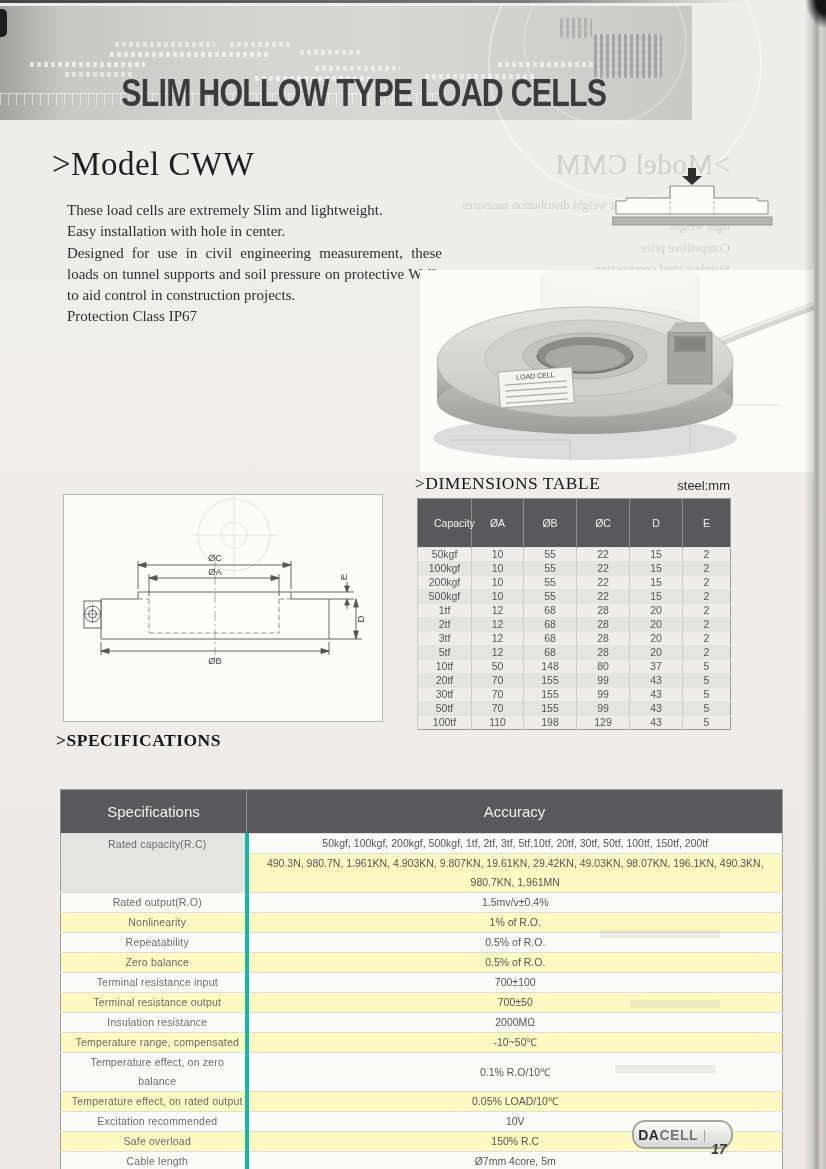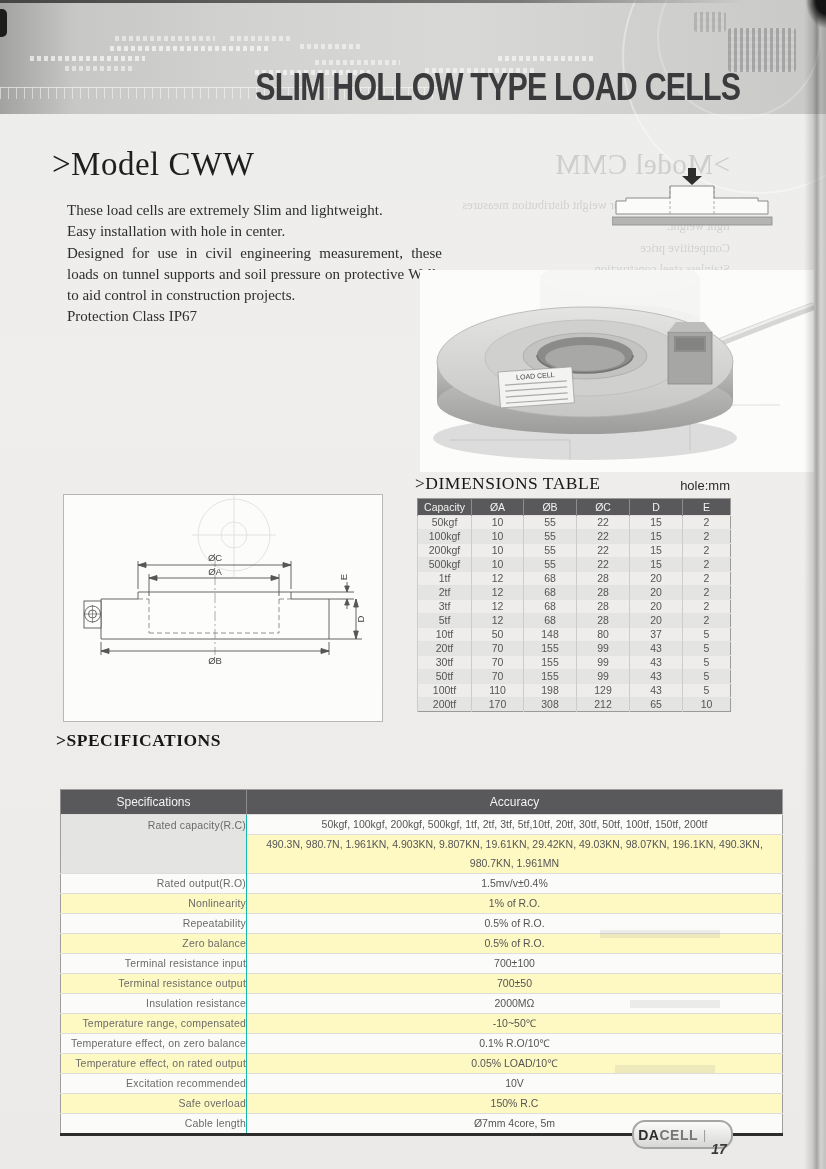--- a/index.html
+++ b/index.html
@@ -1,20 +1,20 @@
 <!DOCTYPE html>
 <html><head>
 <meta charset="utf-8">
 <style>
   html,body{margin:0;padding:0;background:#8a8a8a;}
   .page{position:relative;width:826px;height:1169px;margin:0 auto;overflow:hidden;
         background:linear-gradient(180deg,#ededeb 0%,#efeeec 35%,#edecEA 70%,#ebeae8 100%);
         font-family:"Liberation Sans",sans-serif;}
   
-  .banner{position:absolute;top:0;left:0;width:826px;height:114px;
+  .banner{position:absolute;top:6px;left:0;width:692px;height:114px;
           background:linear-gradient(90deg,#a2a2a0 0%,#c7c7c5 9%,#d2d2d0 30%,#d8d8d6 55%,#d0d0ce 78%,#c9c9c7 100%);}
   .banner-title{position:absolute;right:86px;bottom:5px;font-size:38px;font-weight:700;color:#3b3b3d;
           letter-spacing:-1px;white-space:nowrap;transform:scaleX(.8);transform-origin:right bottom;}
   .px{position:absolute;height:5px;opacity:.55;
       background:repeating-linear-gradient(90deg,rgba(255,255,255,.9) 0 4px,rgba(255,255,255,0) 4px 7px);}
   .ruler{position:absolute;left:0;top:87px;width:445px;height:11px;border-top:1px solid rgba(255,255,255,.8);
       background:repeating-linear-gradient(90deg,rgba(255,255,255,.7) 0 1px,rgba(255,255,255,0) 1px 8px);opacity:.7;}
   .arc{position:absolute;border:2px solid rgba(255,255,255,.38);border-radius:50%;}
   .speck{position:absolute;opacity:.5;border-radius:3px;
       background:repeating-linear-gradient(90deg,rgba(60,60,66,.55) 0 3px,rgba(60,60,66,0) 3px 6px),
@@ -43,33 +43,33 @@
   .photo{position:absolute;left:420px;top:270px;}
   .draw-box{position:absolute;left:63px;top:494px;width:318px;height:226px;background:#fcfcfa;
       border:1px solid #b7b7b5;}
   
   .dims-head{position:absolute;left:415px;top:473px;font-family:"Liberation Serif",serif;
       font-size:17.5px;color:#161616;letter-spacing:.5px;}
   .unit-label{position:absolute;left:655px;top:478px;width:75px;text-align:right;font-size:13px;color:#2a2a2a;}
   .dims-table{position:absolute;left:417px;top:498px;width:313px;border-collapse:collapse;table-layout:fixed;
       font-size:10.5px;color:#555;border:1px solid #9a9a98;}
   .dims-table th{background:#59595b;color:#f2f2f2;font-weight:400;font-size:10.5px;height:16px;
-      border-left:1px solid #8d8d8d;padding:0;}
+      border-left:1px solid #8d8d8d;padding:16px;}
   .dims-table td{text-align:center;height:13px;line-height:13px;padding:0;
       border-left:1px solid #cccccb;border-top:1px solid #e3e3e1;}
   .dims-table tbody tr:nth-child(even){background:#e4e4e2;}
   
   .specs-head{position:absolute;left:56px;top:730px;font-family:"Liberation Serif",serif;
       font-size:17.5px;color:#161616;letter-spacing:.5px;font-weight:bold;}
   .specs-table{position:absolute;left:60px;top:789px;width:722px;border-collapse:collapse;table-layout:fixed;
       font-size:10.5px;border:1px solid #9e9e9c;border-bottom:3px solid #2d2d2d;background:#fbfbfa;}
-  .specs-table th{background:#59595b;color:#f2f2f2;font-weight:400;font-size:12px;height:16px;padding:4px;
+  .specs-table th{background:#59595b;color:#f2f2f2;font-weight:400;font-size:15px;height:16px;padding:13px;
       border-left:1px solid #8d8d8d;}
   .specs-table td{height:19px;padding:0;border-top:1px solid #dedddb;line-height:19px;}
-  .specs-table td.lbl{text-align:right;padding-left:9px;color:#6b6b6b;border-right:1px solid #14b8a6;letter-spacing:.2px;}
+  .specs-table td.lbl{text-align:center;padding-left:9px;color:#6b6b6b;border-right:4px solid #14b8a6;letter-spacing:.2px;}
   .specs-table td.val{text-align:center;color:#555;}
   .specs-table tr.shade td{background:#fef9c3;}
   .specs-table td.lbl-span{background:#e4e4e2;vertical-align:top;padding-top:4px;line-height:13px;}
   
   .footer-badge{position:absolute;left:632px;top:1120px;width:97px;height:25px;border-radius:13px;
       border:2px solid #a5a5a3;background:linear-gradient(180deg,#fbfbfa,#d7d7d5);
       display:flex;align-items:center;justify-content:center;gap:5px;}
   .footer-brand{font-size:14px;font-weight:700;color:#2e2e2e;letter-spacing:.5px;}
   .footer-brand .lt{color:#777;margin-top:22px;}
   .footer-sep{color:#9a9a9a;font-size:12px;}
@@ -242,21 +242,21 @@
         <text x="151" y="66" text-anchor="middle">ØC</text>
         <text x="151" y="80" text-anchor="middle">ØA</text>
         <text x="151" y="169" text-anchor="middle">ØB</text>
         <text transform="rotate(-90 283 82)" x="283" y="82" text-anchor="middle">E</text>
         <text transform="rotate(-90 300 124)" x="300" y="124" text-anchor="middle">D</text>
       </g>
     </svg>
   </div>
 
   <div class="dims-head">&gt;DIMENSIONS TABLE</div>
-  <div class="unit-label">hole:mm</div>
+  <div class="unit-label">steel:mm</div>
   <table class="dims-table">
     <colgroup>
         <col style="width:54px">
         <col style="width:52px">
         <col style="width:53px">
         <col style="width:53px">
         <col style="width:53px">
         <col style="width:48px">
       </colgroup>
     <thead>
@@ -367,28 +367,20 @@
           <td>5</td>
         </tr>
         <tr>
           <td>100tf</td>
           <td>110</td>
           <td>198</td>
           <td>129</td>
           <td>43</td>
           <td>5</td>
         </tr>
-        <tr>
-          <td>200tf</td>
-          <td>170</td>
-          <td>308</td>
-          <td>212</td>
-          <td>65</td>
-          <td>10</td>
-        </tr>
       </tbody>
   </table>
 
   <div class="specs-head">&gt;SPECIFICATIONS</div>
   <table class="specs-table">
     <colgroup>
         <col style="width:186px">
         <col style="width:536px">
       </colgroup>
     <thead>

